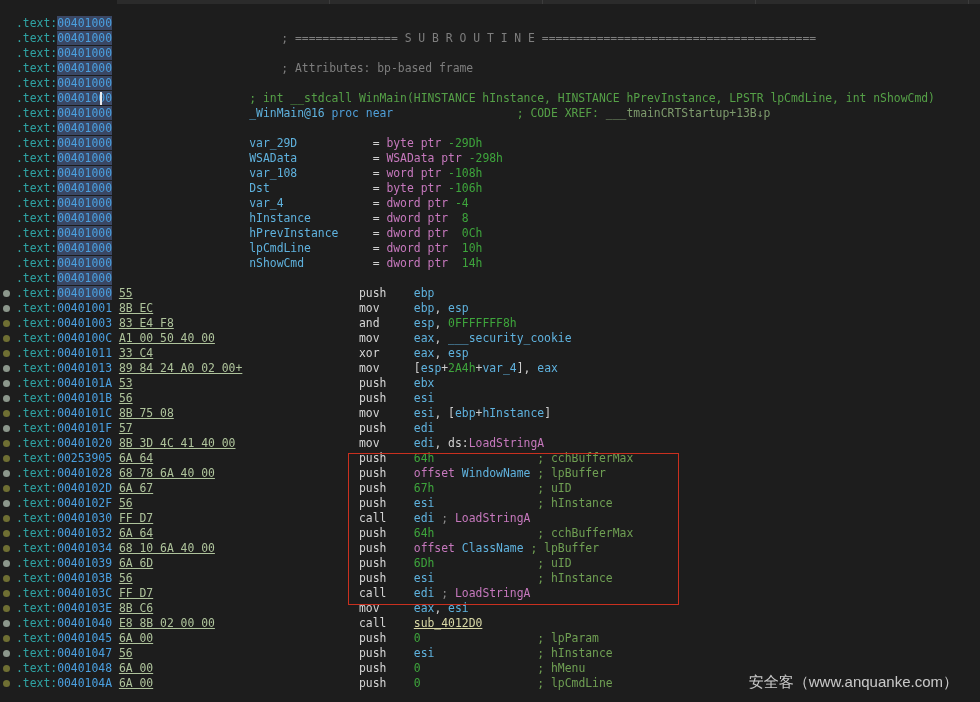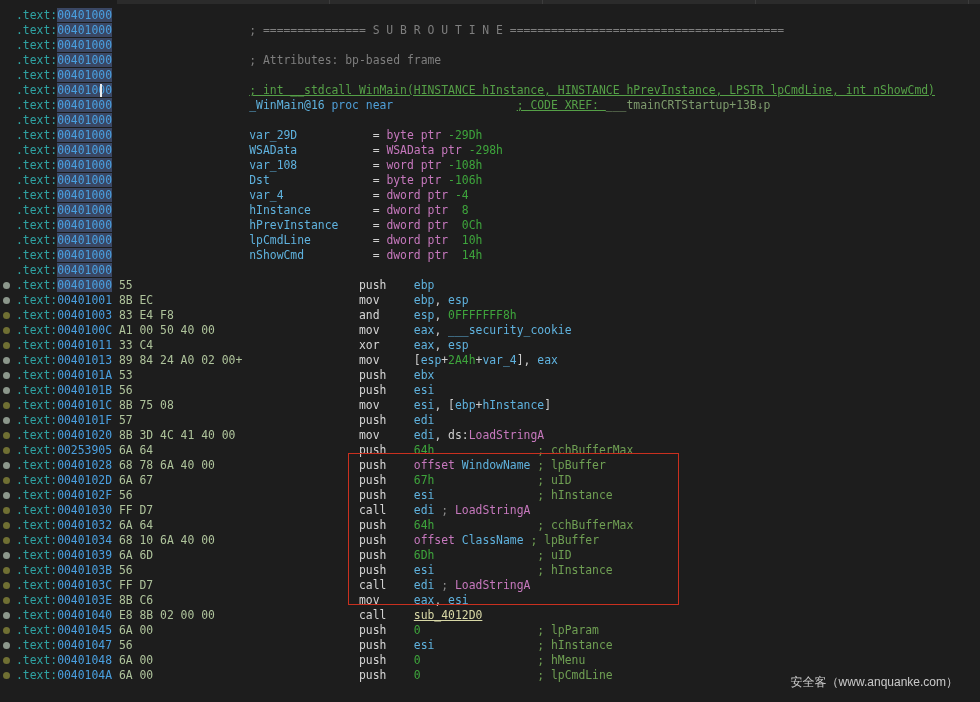--- a/index.html
+++ b/index.html
@@ -6,52 +6,52 @@
   #screen{
     position:relative;width:980px;height:702px;overflow:hidden;
     background:#1d1d1d;
     font-family:"DejaVu Sans Mono","Liberation Mono",monospace;
     font-size:11.4px;line-height:15px;color:#d6d6d6;
   }
   #topstrip{
     position:absolute;left:117px;right:0;top:0;height:4px;background:#2b2b2b;
     background-image:repeating-linear-gradient(90deg,transparent 0px,transparent 212px,#3c3c3c 212px,#3c3c3c 213px);
   }
-  #listing{position:absolute;left:0;top:8px;width:980px;}
+  #listing{position:absolute;left:0;top:16px;width:980px;}
   .line{position:relative;height:15px;white-space:pre;padding-left:16px;}
   .dot{position:absolute;left:3px;top:4px;width:7px;height:7px;border-radius:50%;}
   .do{background:#6f6f33;}
   .dg{background:#8c978c;}
   .sec{color:#2fa3a3;}
   .adr{color:#4aa0e0;}
   .adr.hl{background:#3a4764;}
-  .byt{color:#aec39b;}
+  .byt{color:#aec39b;text-decoration:underline;}
   .mn{color:#d6d6d6;}
   .reg{color:#5fb2de;}
   .id{color:#5fb2de;}
   .lbl{color:#5fb2de;}
   .pn{color:#4f9fd8;}
   .num{color:#3ea53c;}
   .kw{color:#c678bd;margin-top:18px;}
   .sub{color:#d8d8a6;text-decoration:underline;}
   .cmt{color:#6f9f53;}
-  .gc{color:#55a047;text-decoration:underline;}
+  .gc{color:#55a047;}
   .xr{color:#7e9b6d;}
-  .cg{color:#7e7e7e;}
+  .cg{color:#7e7e7e;margin-left:32px;}
   .wh{color:#cfcfcf;}
   .sc{color:#8b8b8b;}
   .caret{position:absolute;left:100px;top:1px;width:2px;height:13px;background:#ececec;}
   #redbox{
     position:absolute;left:348px;top:453px;width:329px;height:150px;
     border:1px solid #c9301f;pointer-events:none;
   }
   #watermark{
     position:absolute;top:672px;right:22px;
     font-family:"Liberation Sans","DejaVu Sans",sans-serif;
-    font-size:12px;line-height:20px;color:rgba(224,224,224,0.88);
+    font-size:15px;line-height:20px;color:rgba(224,224,224,0.88);
   }
 </style>
 </head>
 <body>
 
 <div id="screen">
   <div id="topstrip"></div>
   <div id="listing">
       <div class="line"><span class="sec">.text:</span><span class="adr hl">00401000</span> </div>
       <div class="line"><span class="sec">.text:</span><span class="adr hl">00401000</span> <span class="sp">                   </span><span class="cg">; =============== S U B R O U T I N E ========================================</span></div>

